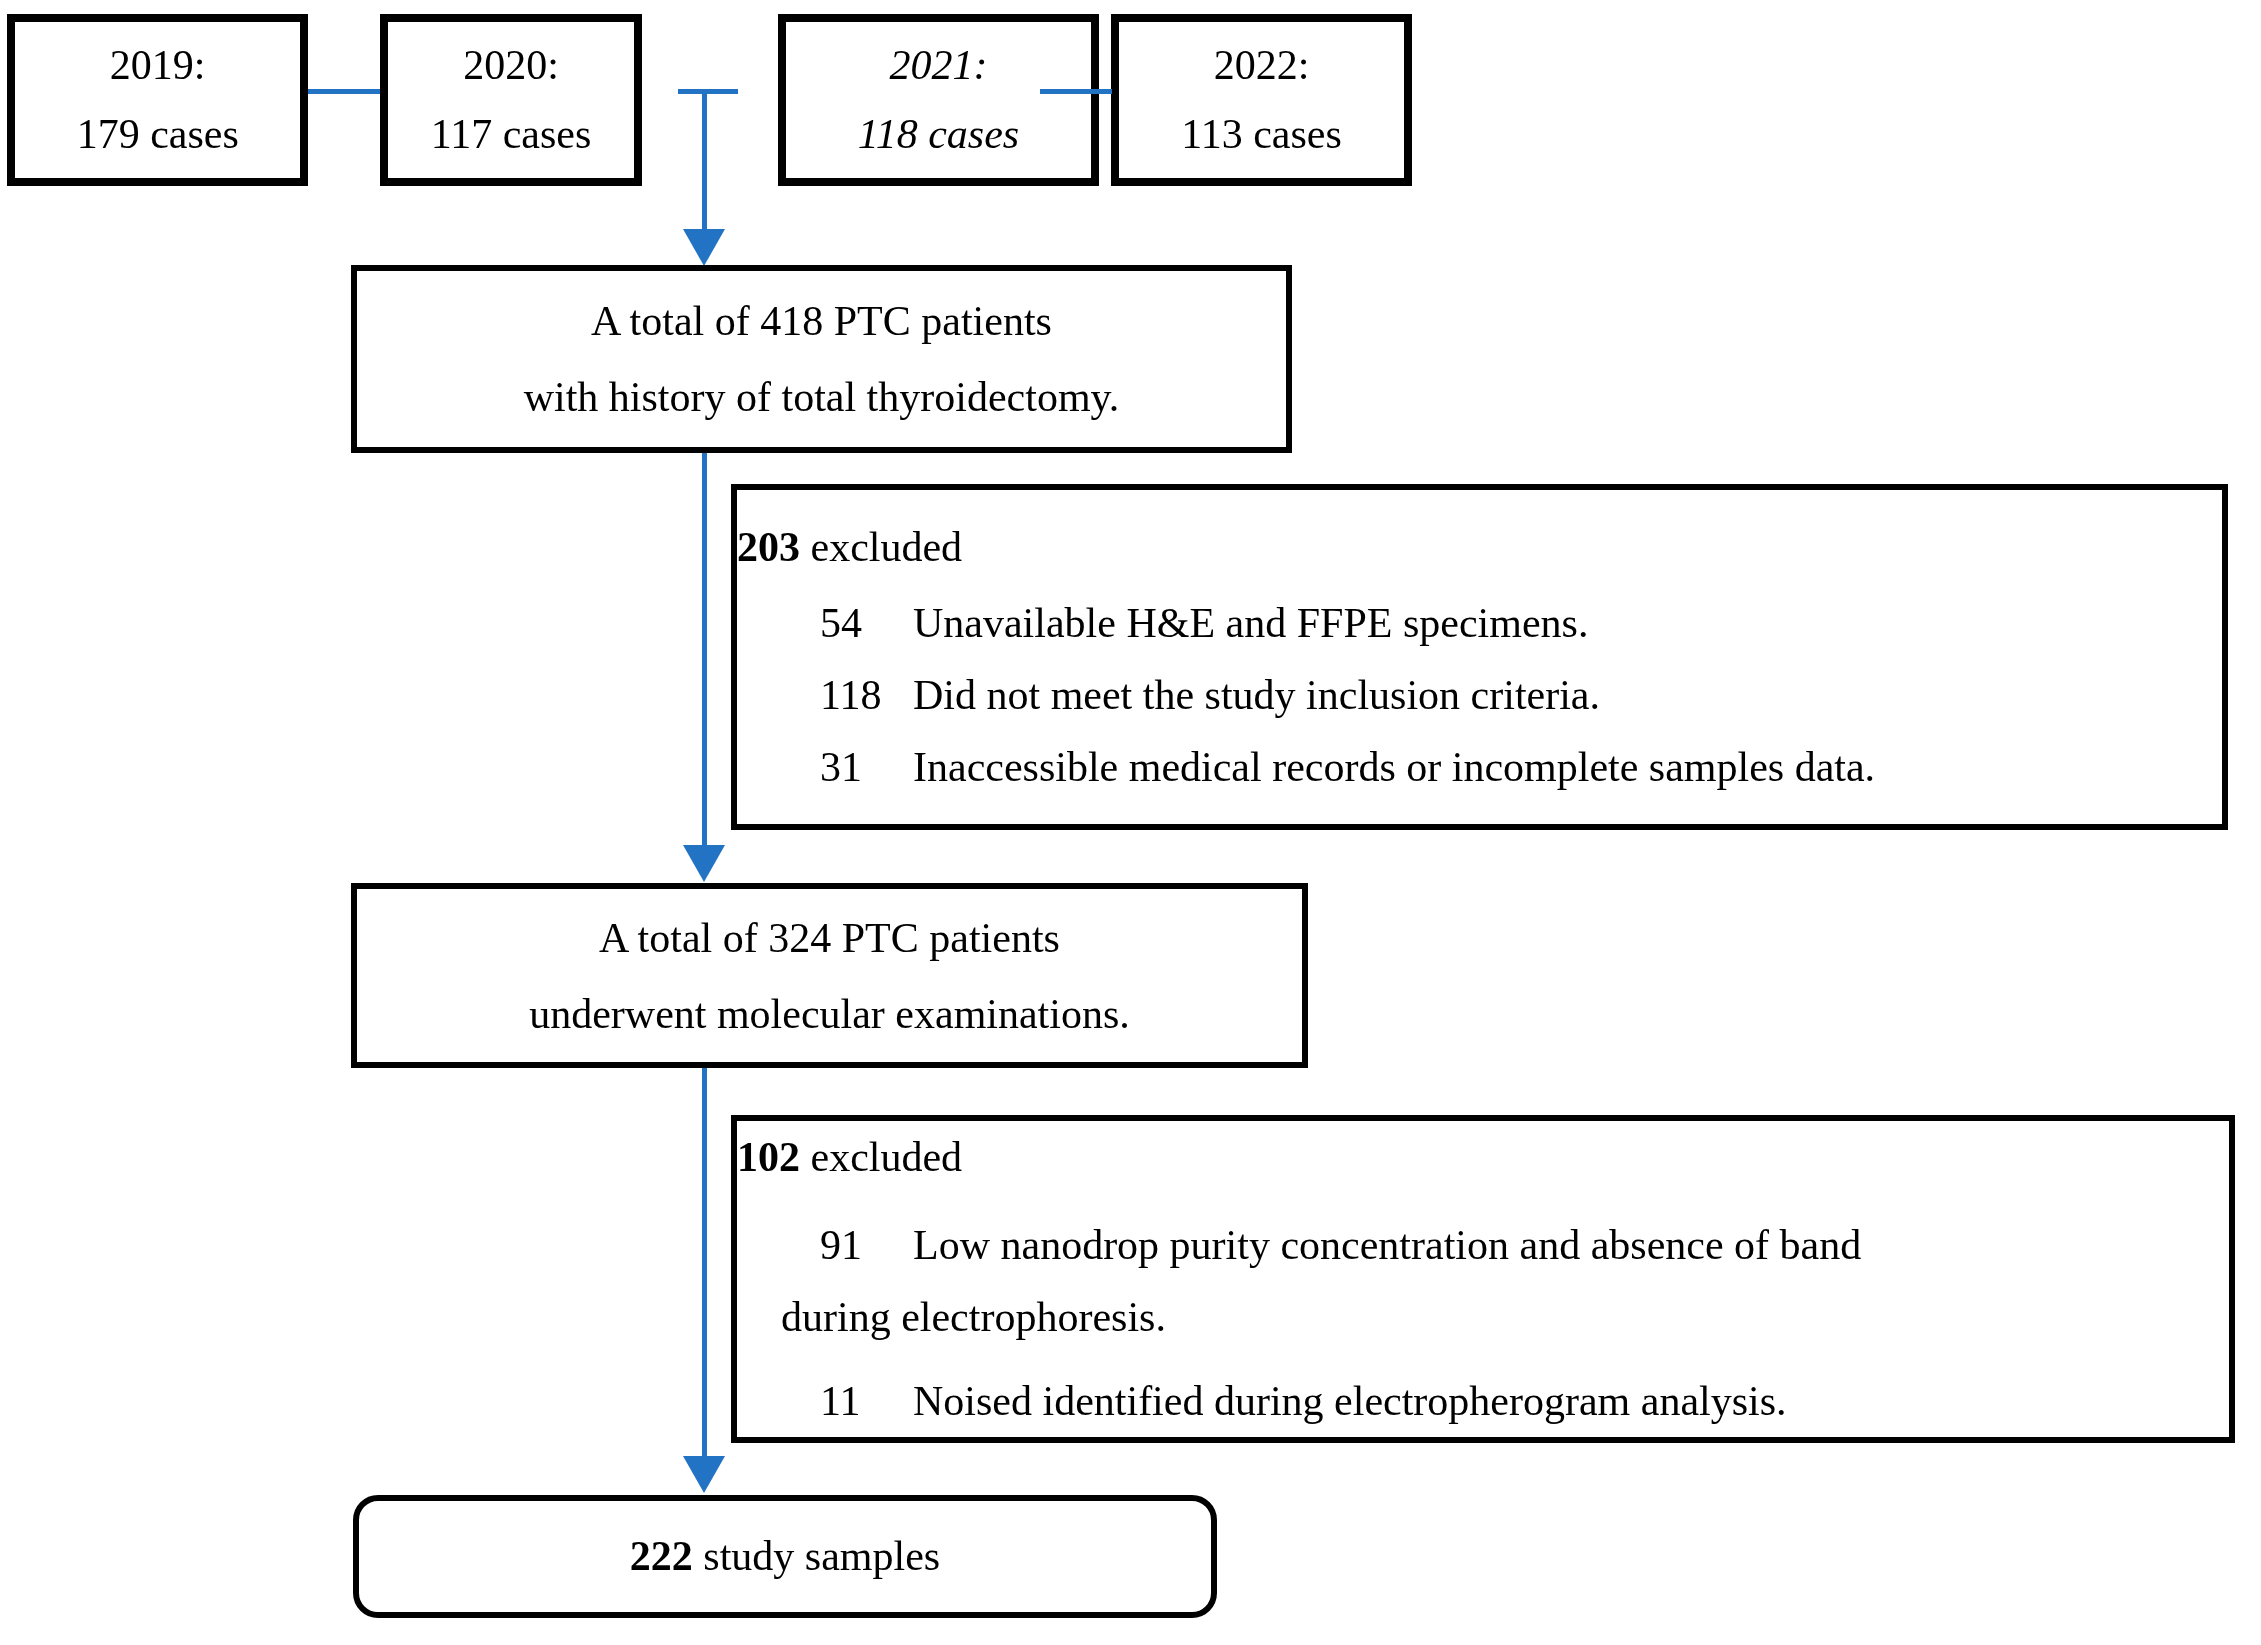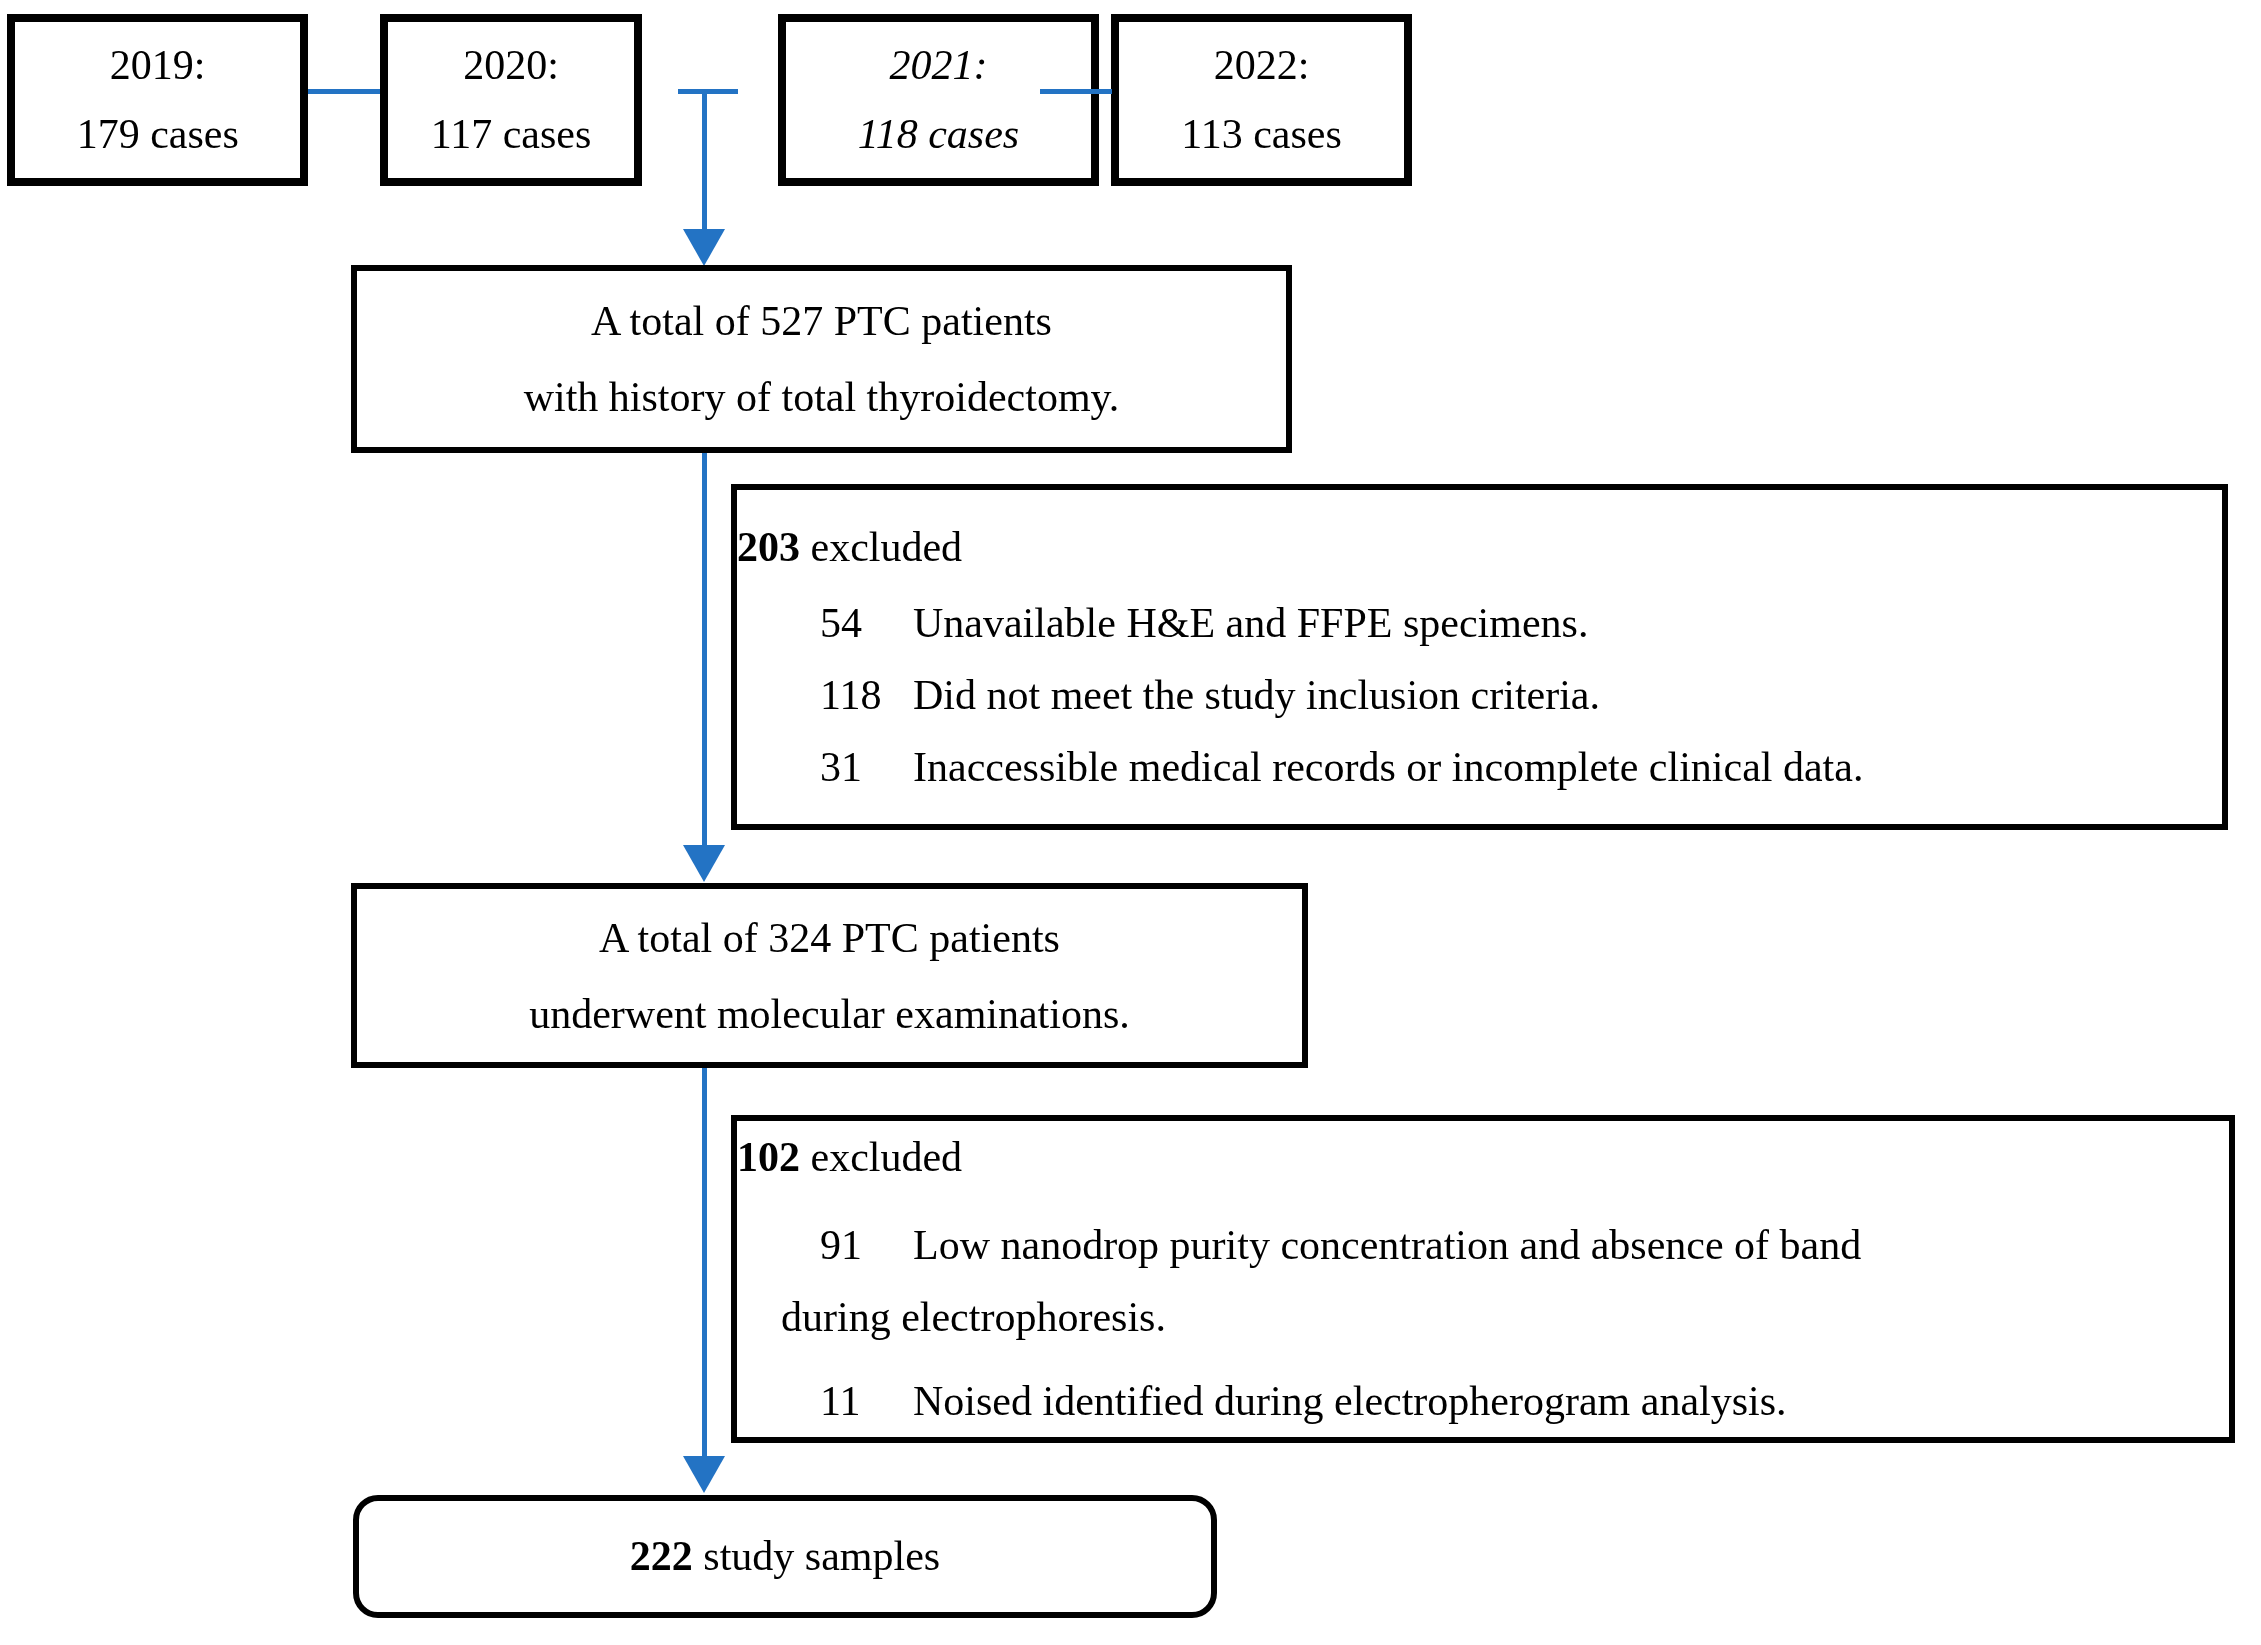--- a/index.html
+++ b/index.html
@@ -99,40 +99,40 @@
   </div>
 
   <div class="hline" style="left:308px;top:89px;width:72px;"></div>
   <div class="hline" style="left:678px;top:89px;width:60px;"></div>
   <div class="hline" style="left:1040px;top:89px;width:72px;"></div>
 
   <div class="vline" style="left:702px;top:89px;height:143px;"></div>
   <div class="arrowhead" style="left:683px;top:229px;"></div>
 
   <div class="box total-box" style="left:351px;top:265px;width:941px;height:188px;">
-    <div>A total of 527 PTC patients</div>
+    <div>A total of 418 PTC patients</div>
     <div>with history of total thyroidectomy.</div>
   </div>
 
   <div class="vline" style="left:702px;top:453px;height:394px;"></div>
   <div class="arrowhead" style="left:683px;top:845px;"></div>
 
   <div class="box excl-box" style="left:731px;top:484px;width:1497px;height:346px;">
     <div class="excl-header">
       <span class="bold">203</span>
       <span>excluded</span>
     </div>
     <div class="excl-item">
       <span class="excl-num">54</span><span>Unavailable H&amp;E and FFPE specimens.</span>
     </div>
     <div class="excl-item">
       <span class="excl-num">118</span><span>Did not meet the study inclusion criteria.</span>
     </div>
     <div class="excl-item">
-      <span class="excl-num">31</span><span>Inaccessible medical records or incomplete clinical data.</span>
+      <span class="excl-num">31</span><span>Inaccessible medical records or incomplete samples data.</span>
     </div>
   </div>
 
   <div class="box total-box" style="left:351px;top:883px;width:957px;height:185px;">
     <div>A total of 324 PTC patients</div>
     <div>underwent molecular examinations.</div>
   </div>
 
   <div class="vline" style="left:702px;top:1068px;height:391px;"></div>
   <div class="arrowhead" style="left:683px;top:1456px;"></div>

